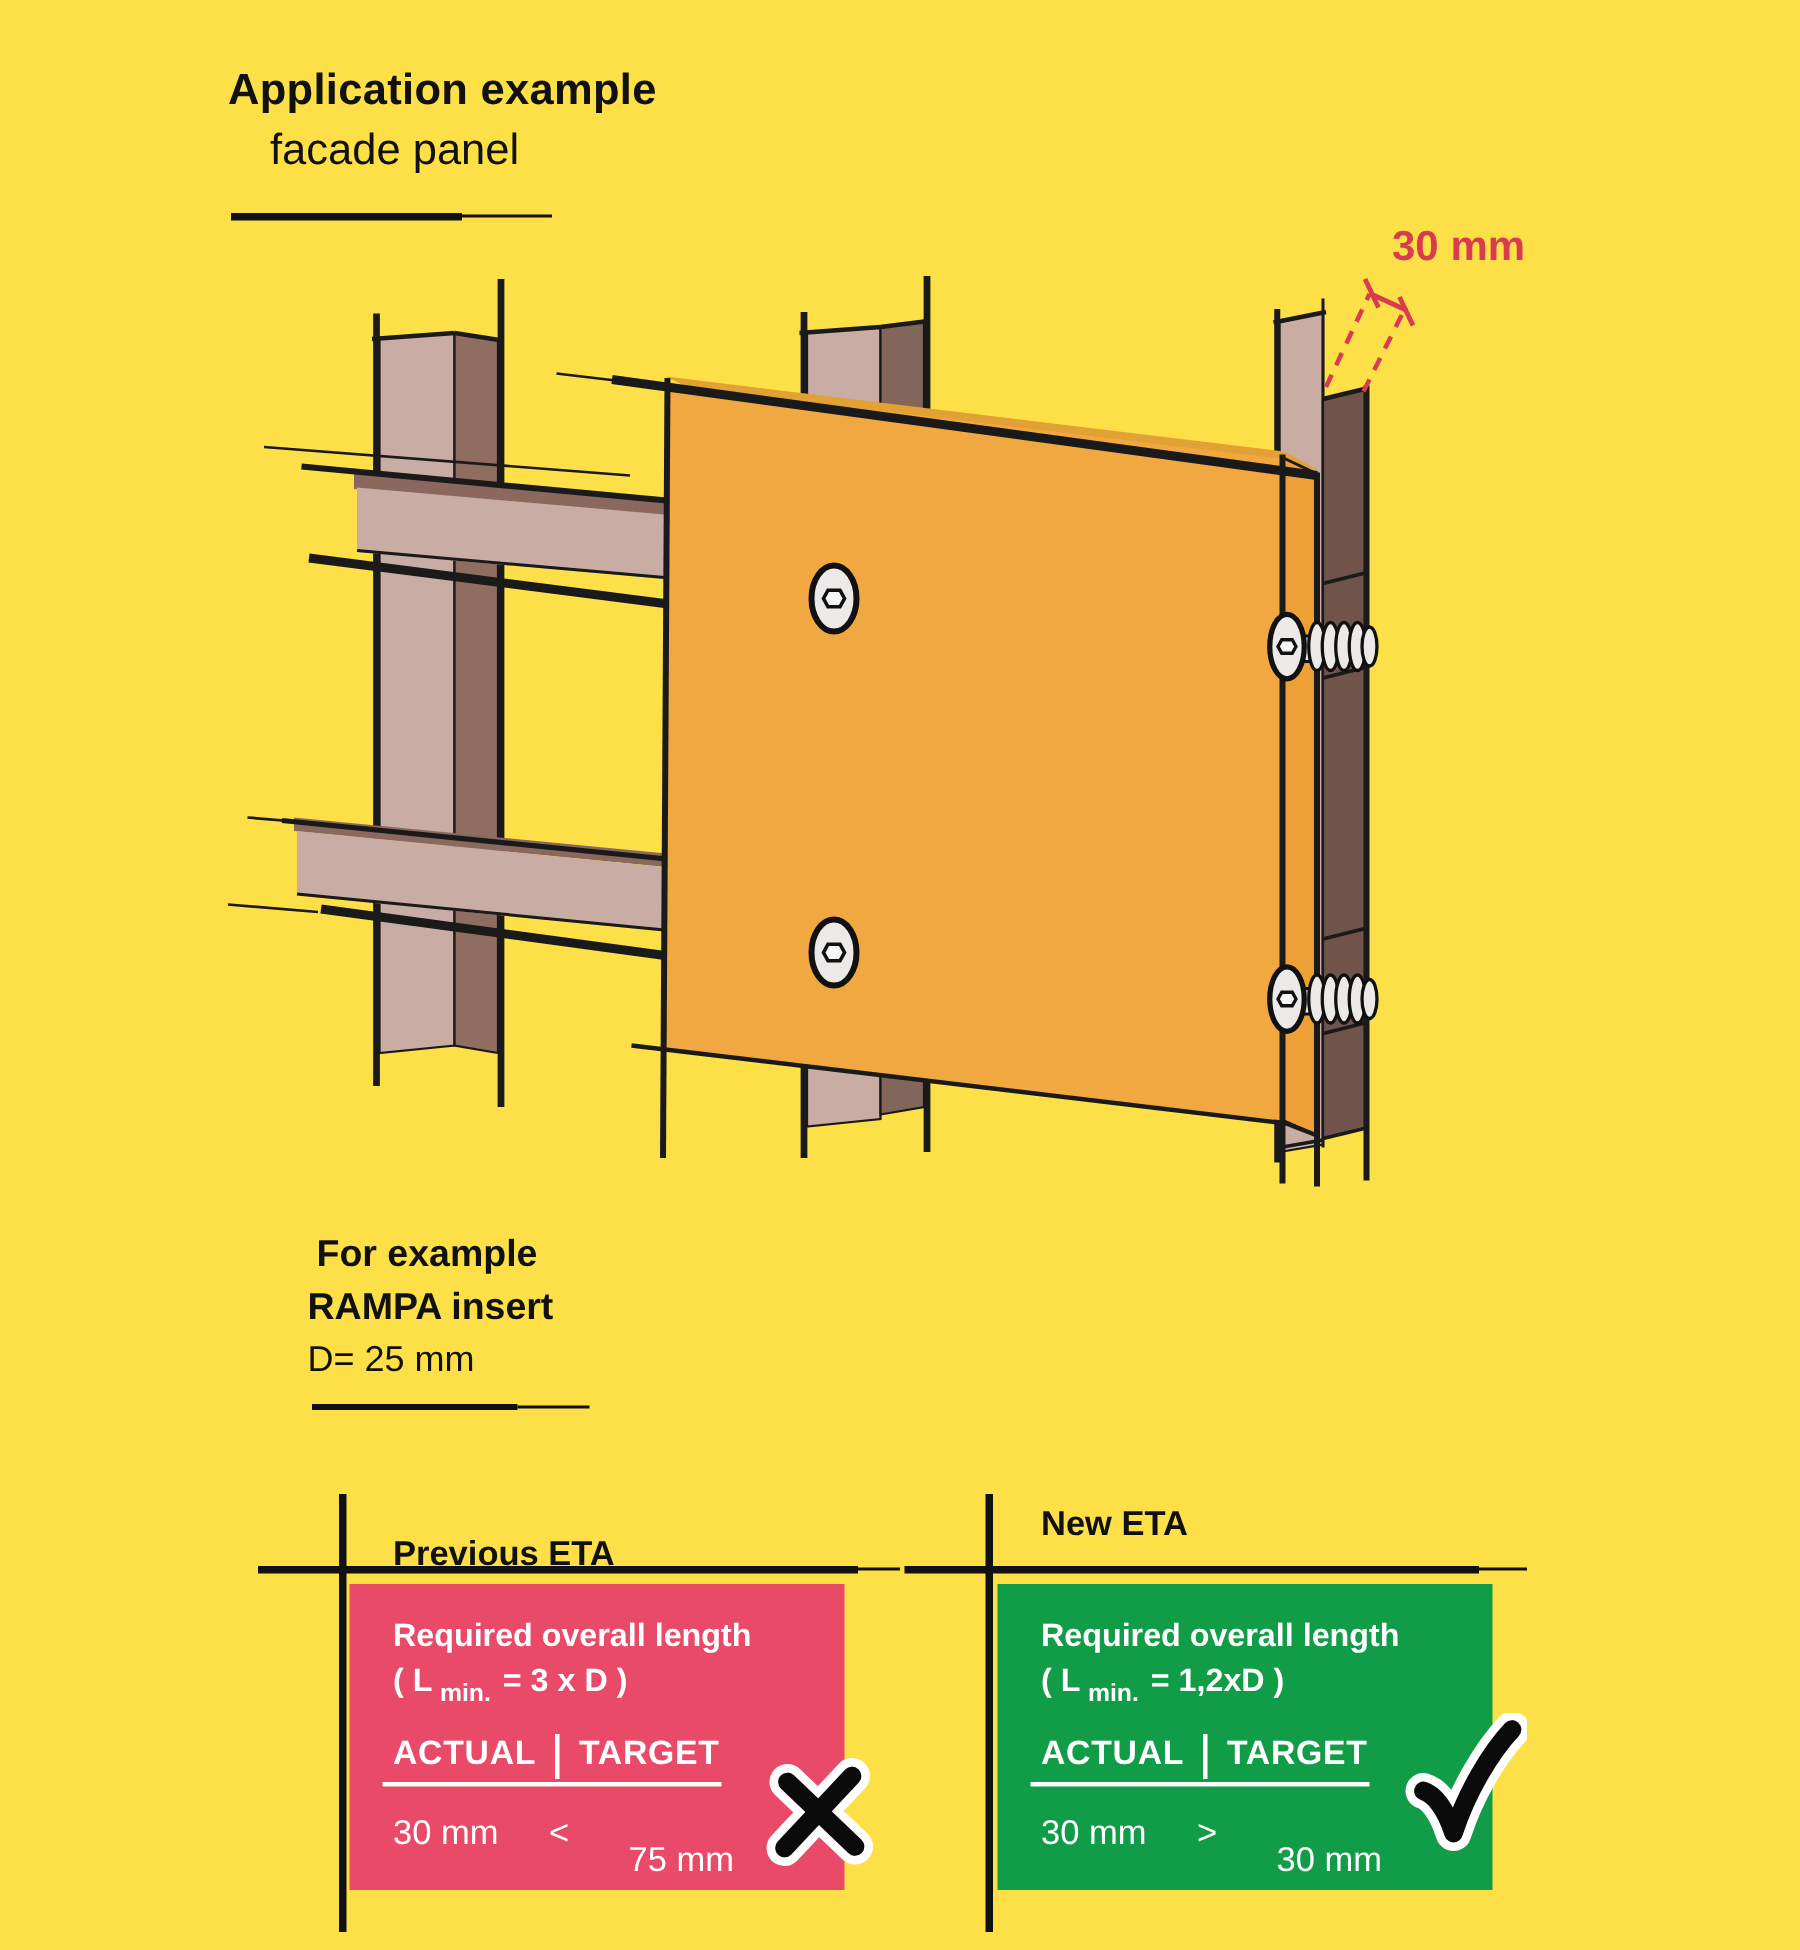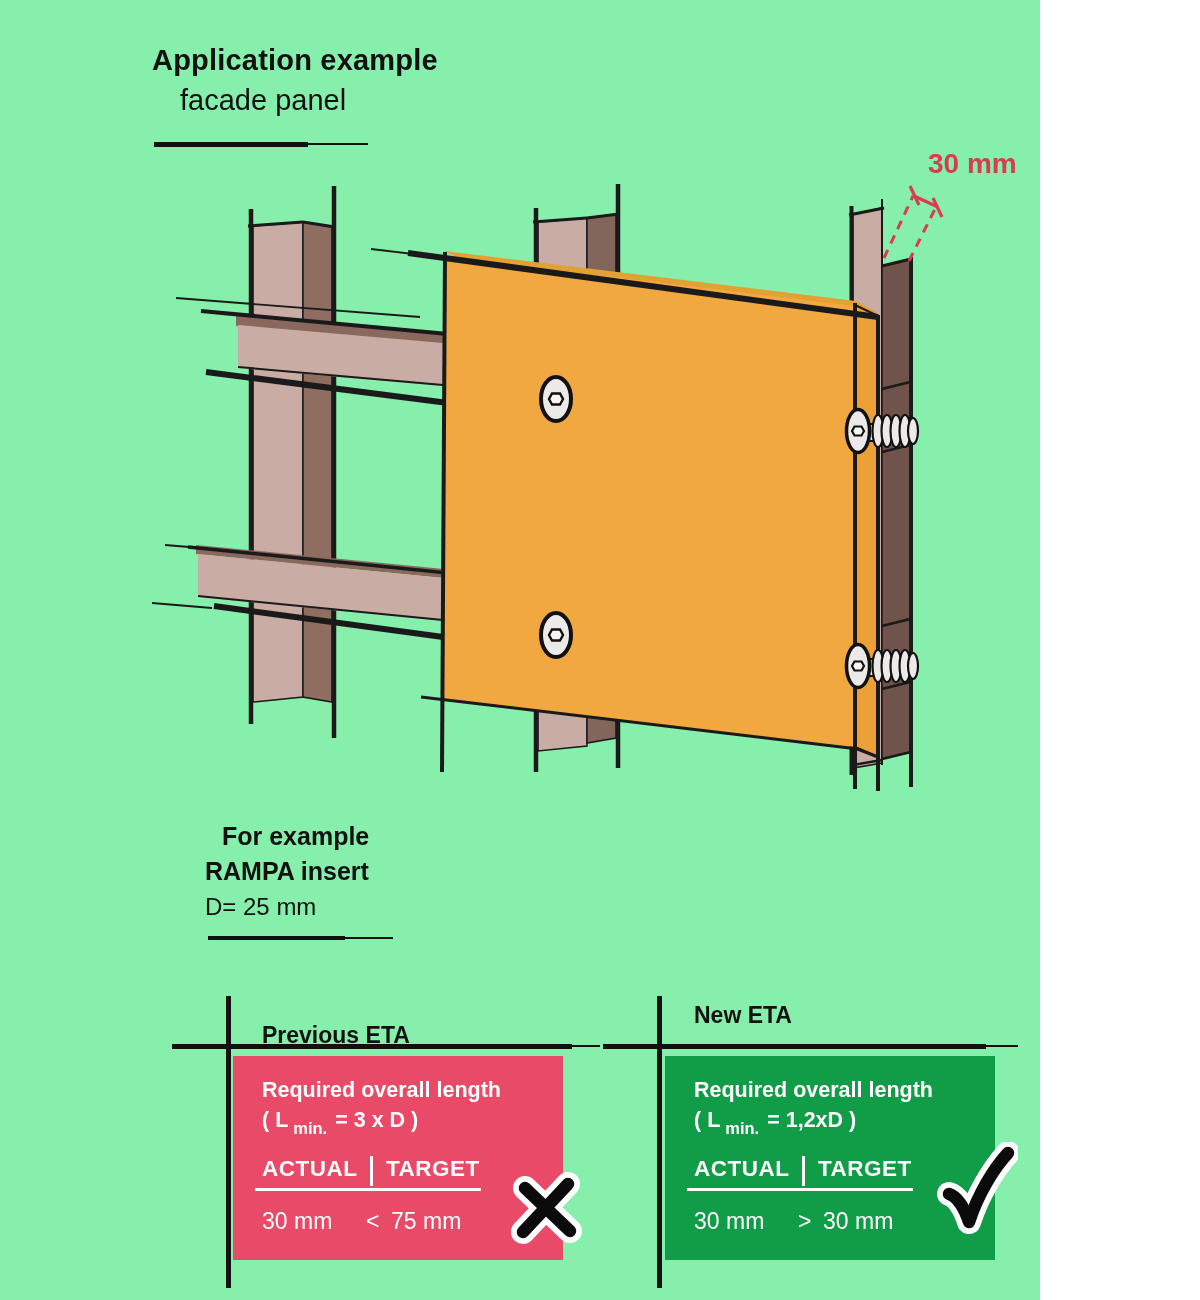--- a/index.html
+++ b/index.html
@@ -1,17 +1,17 @@
 <!DOCTYPE html>
 <html><head>
 <meta charset="utf-8">
 <style>
   html,body{margin:0;padding:0;background:#ffffff;}
   #stage{
-    position:relative;width:1040px;height:1300px;background:#86efac;overflow:hidden;
+    position:relative;width:1200px;height:1300px;background:#fde047;overflow:hidden;
     font-family:"Liberation Sans", sans-serif;color:#111;
   }
   .abs{position:absolute;}
   .h1{font-size:29px;font-weight:bold;letter-spacing:0.2px;}
   .h2{font-size:29px;font-weight:normal;}
   .note-b{font-size:25px;font-weight:bold;}
   .note-r{font-size:24px;font-weight:normal;}
   .dim-label{font-size:28px;font-weight:600;color:#D93B4F;}
   .rule-thick{background:#111;height:4.5px;}
   .rule-thin{background:#111;height:2px;}
@@ -22,21 +22,21 @@
   .card .req{position:absolute;left:29px;top:22px;color:#fff;font-size:21.5px;font-weight:bold;}
   .card .formula{position:absolute;left:29px;top:52px;color:#fff;font-size:21.5px;font-weight:bold;white-space:nowrap;}
   .card .formula .sub{font-size:16.5px;position:relative;top:7px;margin:16px 8px 0 5px;}
   .card .cols{position:absolute;left:29px;top:100px;display:flex;align-items:flex-start;color:#fff;}
   .card .cols .col{font-size:22.5px;font-weight:bold;letter-spacing:0.5px;}
   .card .col-divider{width:2.5px;height:30px;background:#fff;margin:0 13px;}
   .card .white-rule{position:absolute;left:22px;top:132px;width:226px;height:2.5px;background:#fff;}
   .card .vals{position:absolute;left:0;top:152px;width:100%;height:30px;color:#fff;font-size:23px;}
   .card .vals .v-actual{position:absolute;left:29px;}
   .card .vals .v-comp{position:absolute;left:133px;}
-  .card .vals .v-target{position:absolute;left:158px;}
+  .card .vals .v-target{position:absolute;left:186px;margin-top:18px;}
   svg{display:block;}
 </style>
 </head>
 <body>
 
 <div id="stage">
 
   <div class="abs h1" style="left:152px;top:44px;">Application example</div>
   <div class="abs h2" style="left:152px;top:84px;margin-left:28px;">facade panel</div>
   <div class="abs rule-thick" style="left:154px;top:142px;width:154px;"></div>
@@ -147,21 +147,21 @@
       <line x1="884" y1="258" x2="913" y2="196" stroke-width="3" stroke-dasharray="9,7"></line>
       <line x1="909" y1="261" x2="936" y2="207" stroke-width="3" stroke-dasharray="9,7"></line>
       <line x1="914" y1="196" x2="938" y2="207" stroke-width="3.2"></line>
       <line x1="910" y1="186" x2="919" y2="205" stroke-width="3.2"></line>
       <line x1="933" y1="198" x2="942" y2="217" stroke-width="3.2"></line>
     </g>
   </svg>
 
   <div class="abs dim-label" style="left:928px;top:148px;">30 mm</div>
 
-  <div class="abs note-b" style="left:222px;top:822px;text-align:right;">For example</div>
+  <div class="abs note-b" style="left:211px;top:822px;text-align:right;">For example</div>
   <div class="abs note-b" style="left:205px;top:857px;">RAMPA insert</div>
   <div class="abs note-r" style="left:205px;top:893px;">D= 25 mm</div>
   <div class="abs rule-thick" style="left:208px;top:936px;width:137px;height:4px;"></div>
   <div class="abs rule-thin" style="left:345px;top:937px;width:48px;"></div>
 
   <div class="abs card-header" style="left:262px;top:1002px;margin-top:20px;">Previous ETA</div>
   <div class="abs" style="left:226px;top:996px;width:4.5px;height:292px;background:#111;"></div>
   <div class="abs rule-thick" style="left:172px;top:1044px;width:400px;"></div>
   <div class="abs rule-thin" style="left:572px;top:1045px;width:28px;"></div>
 

